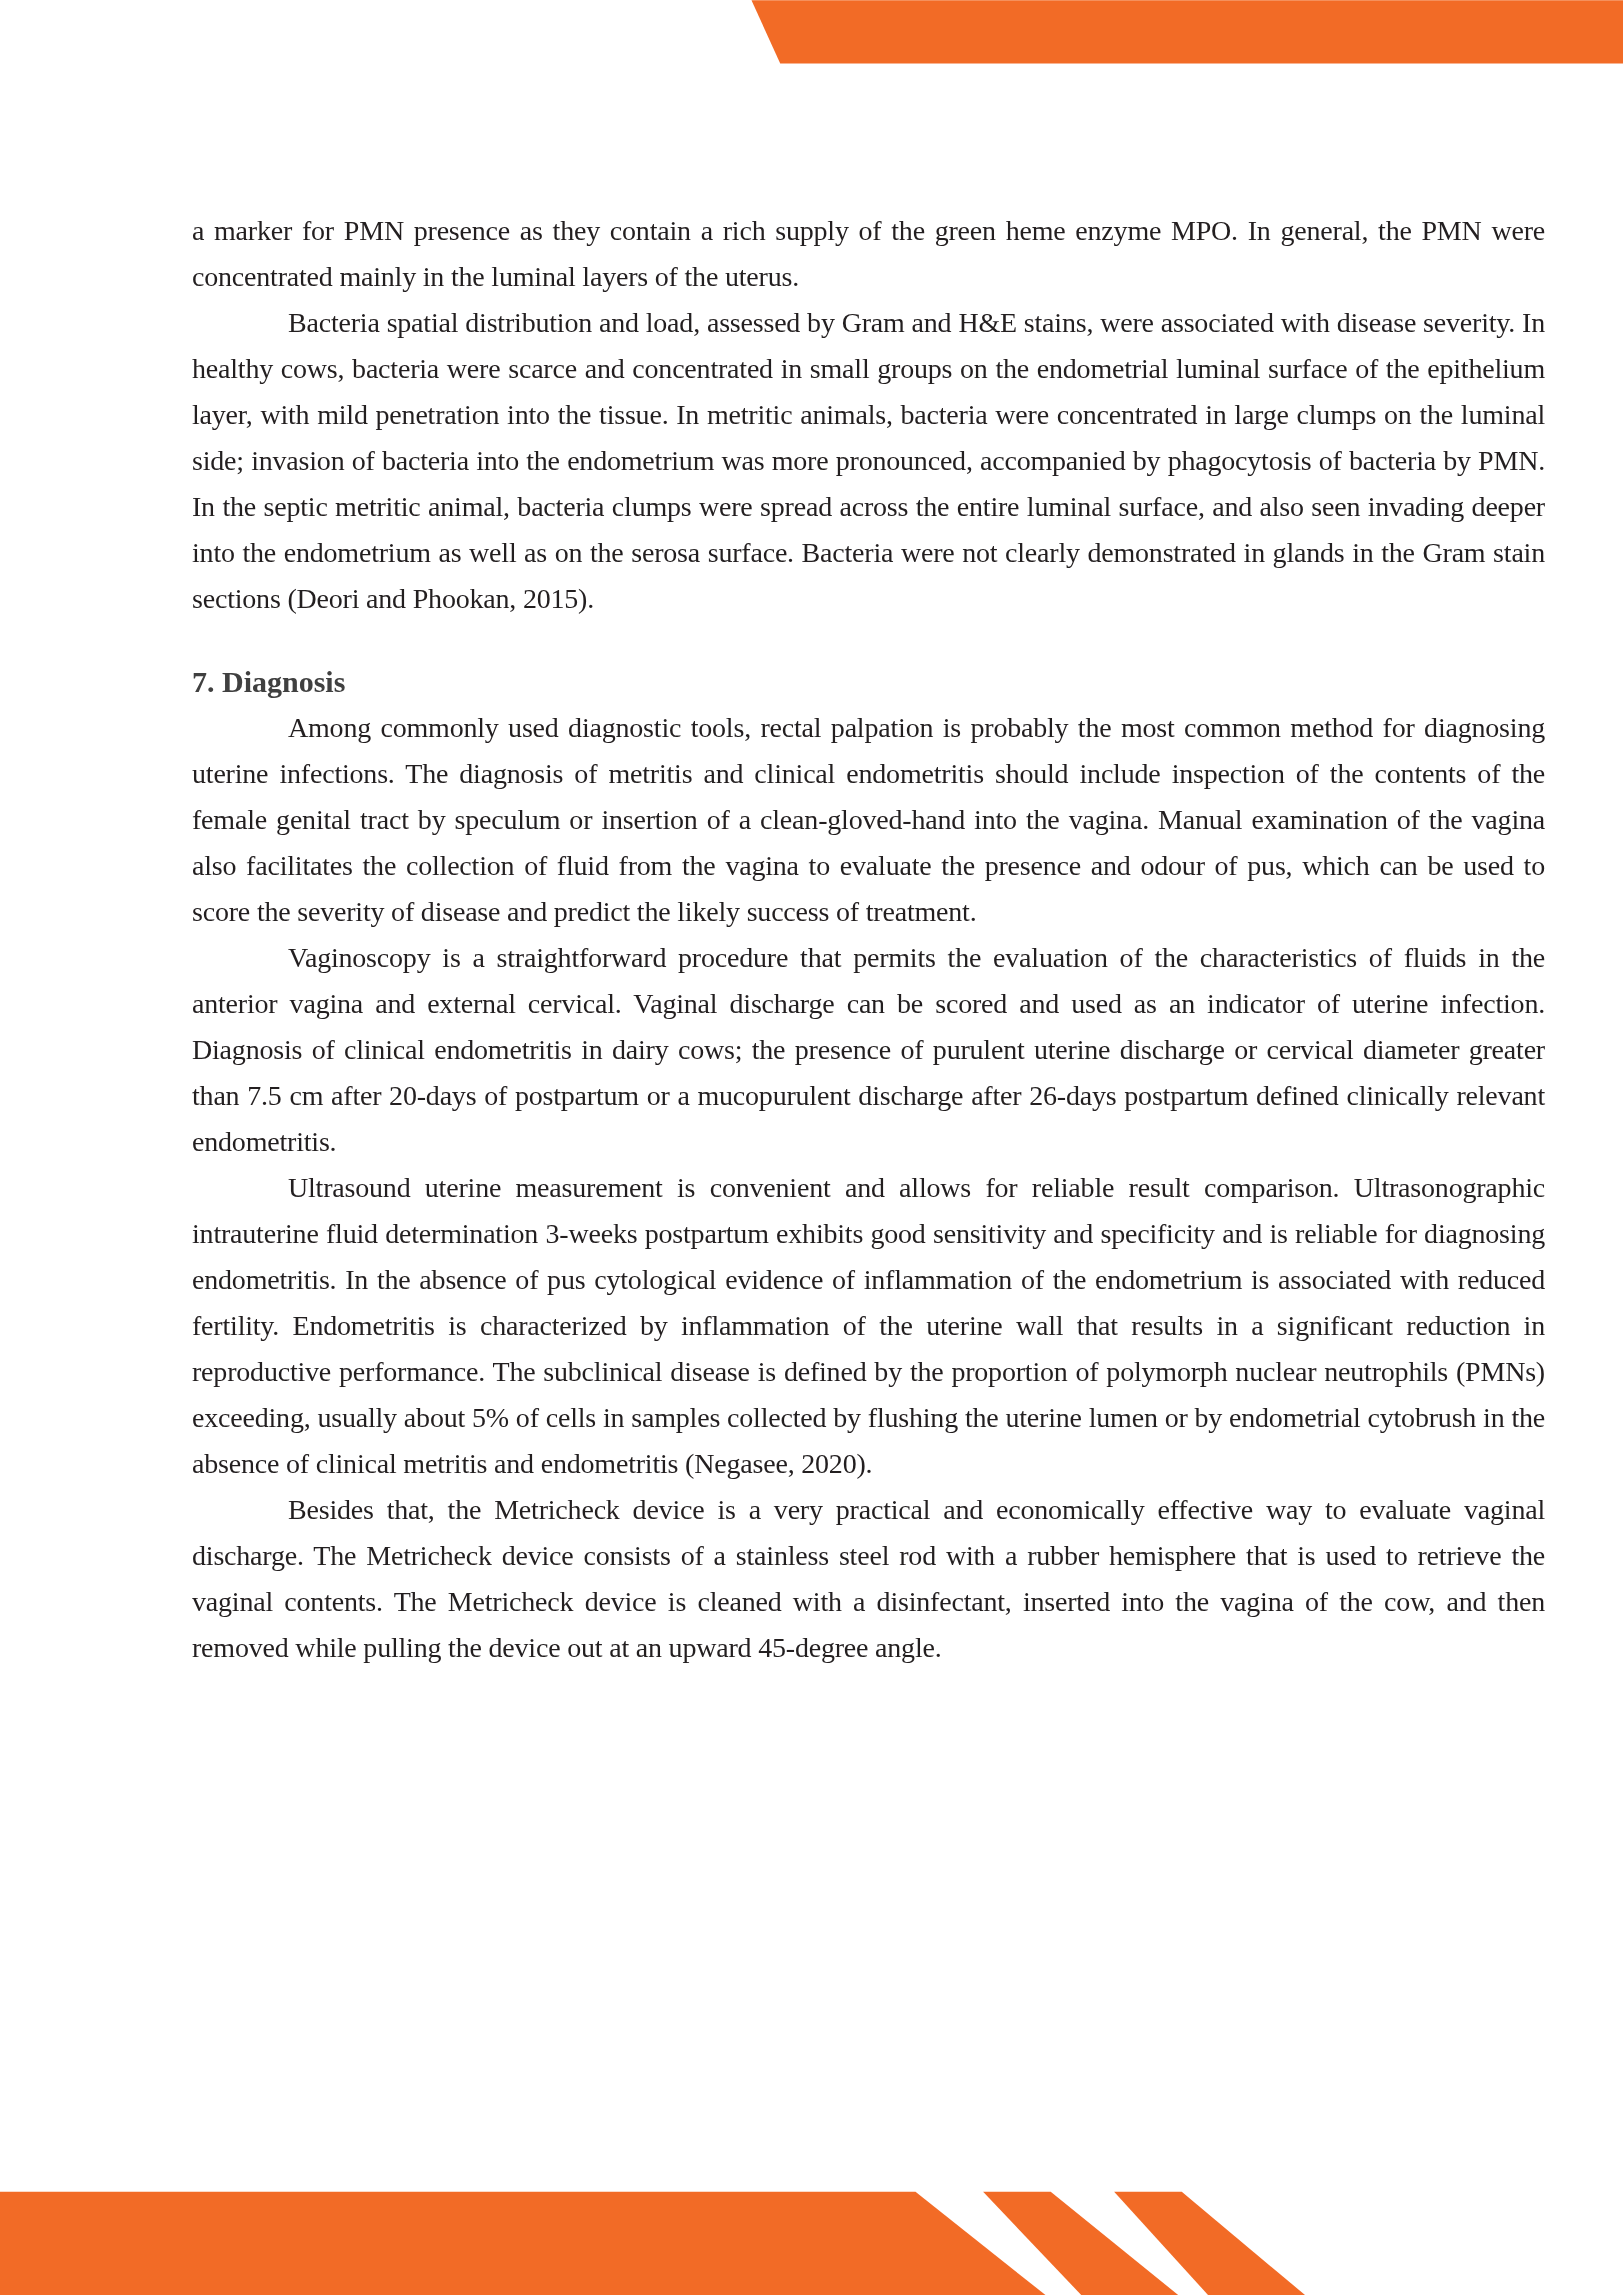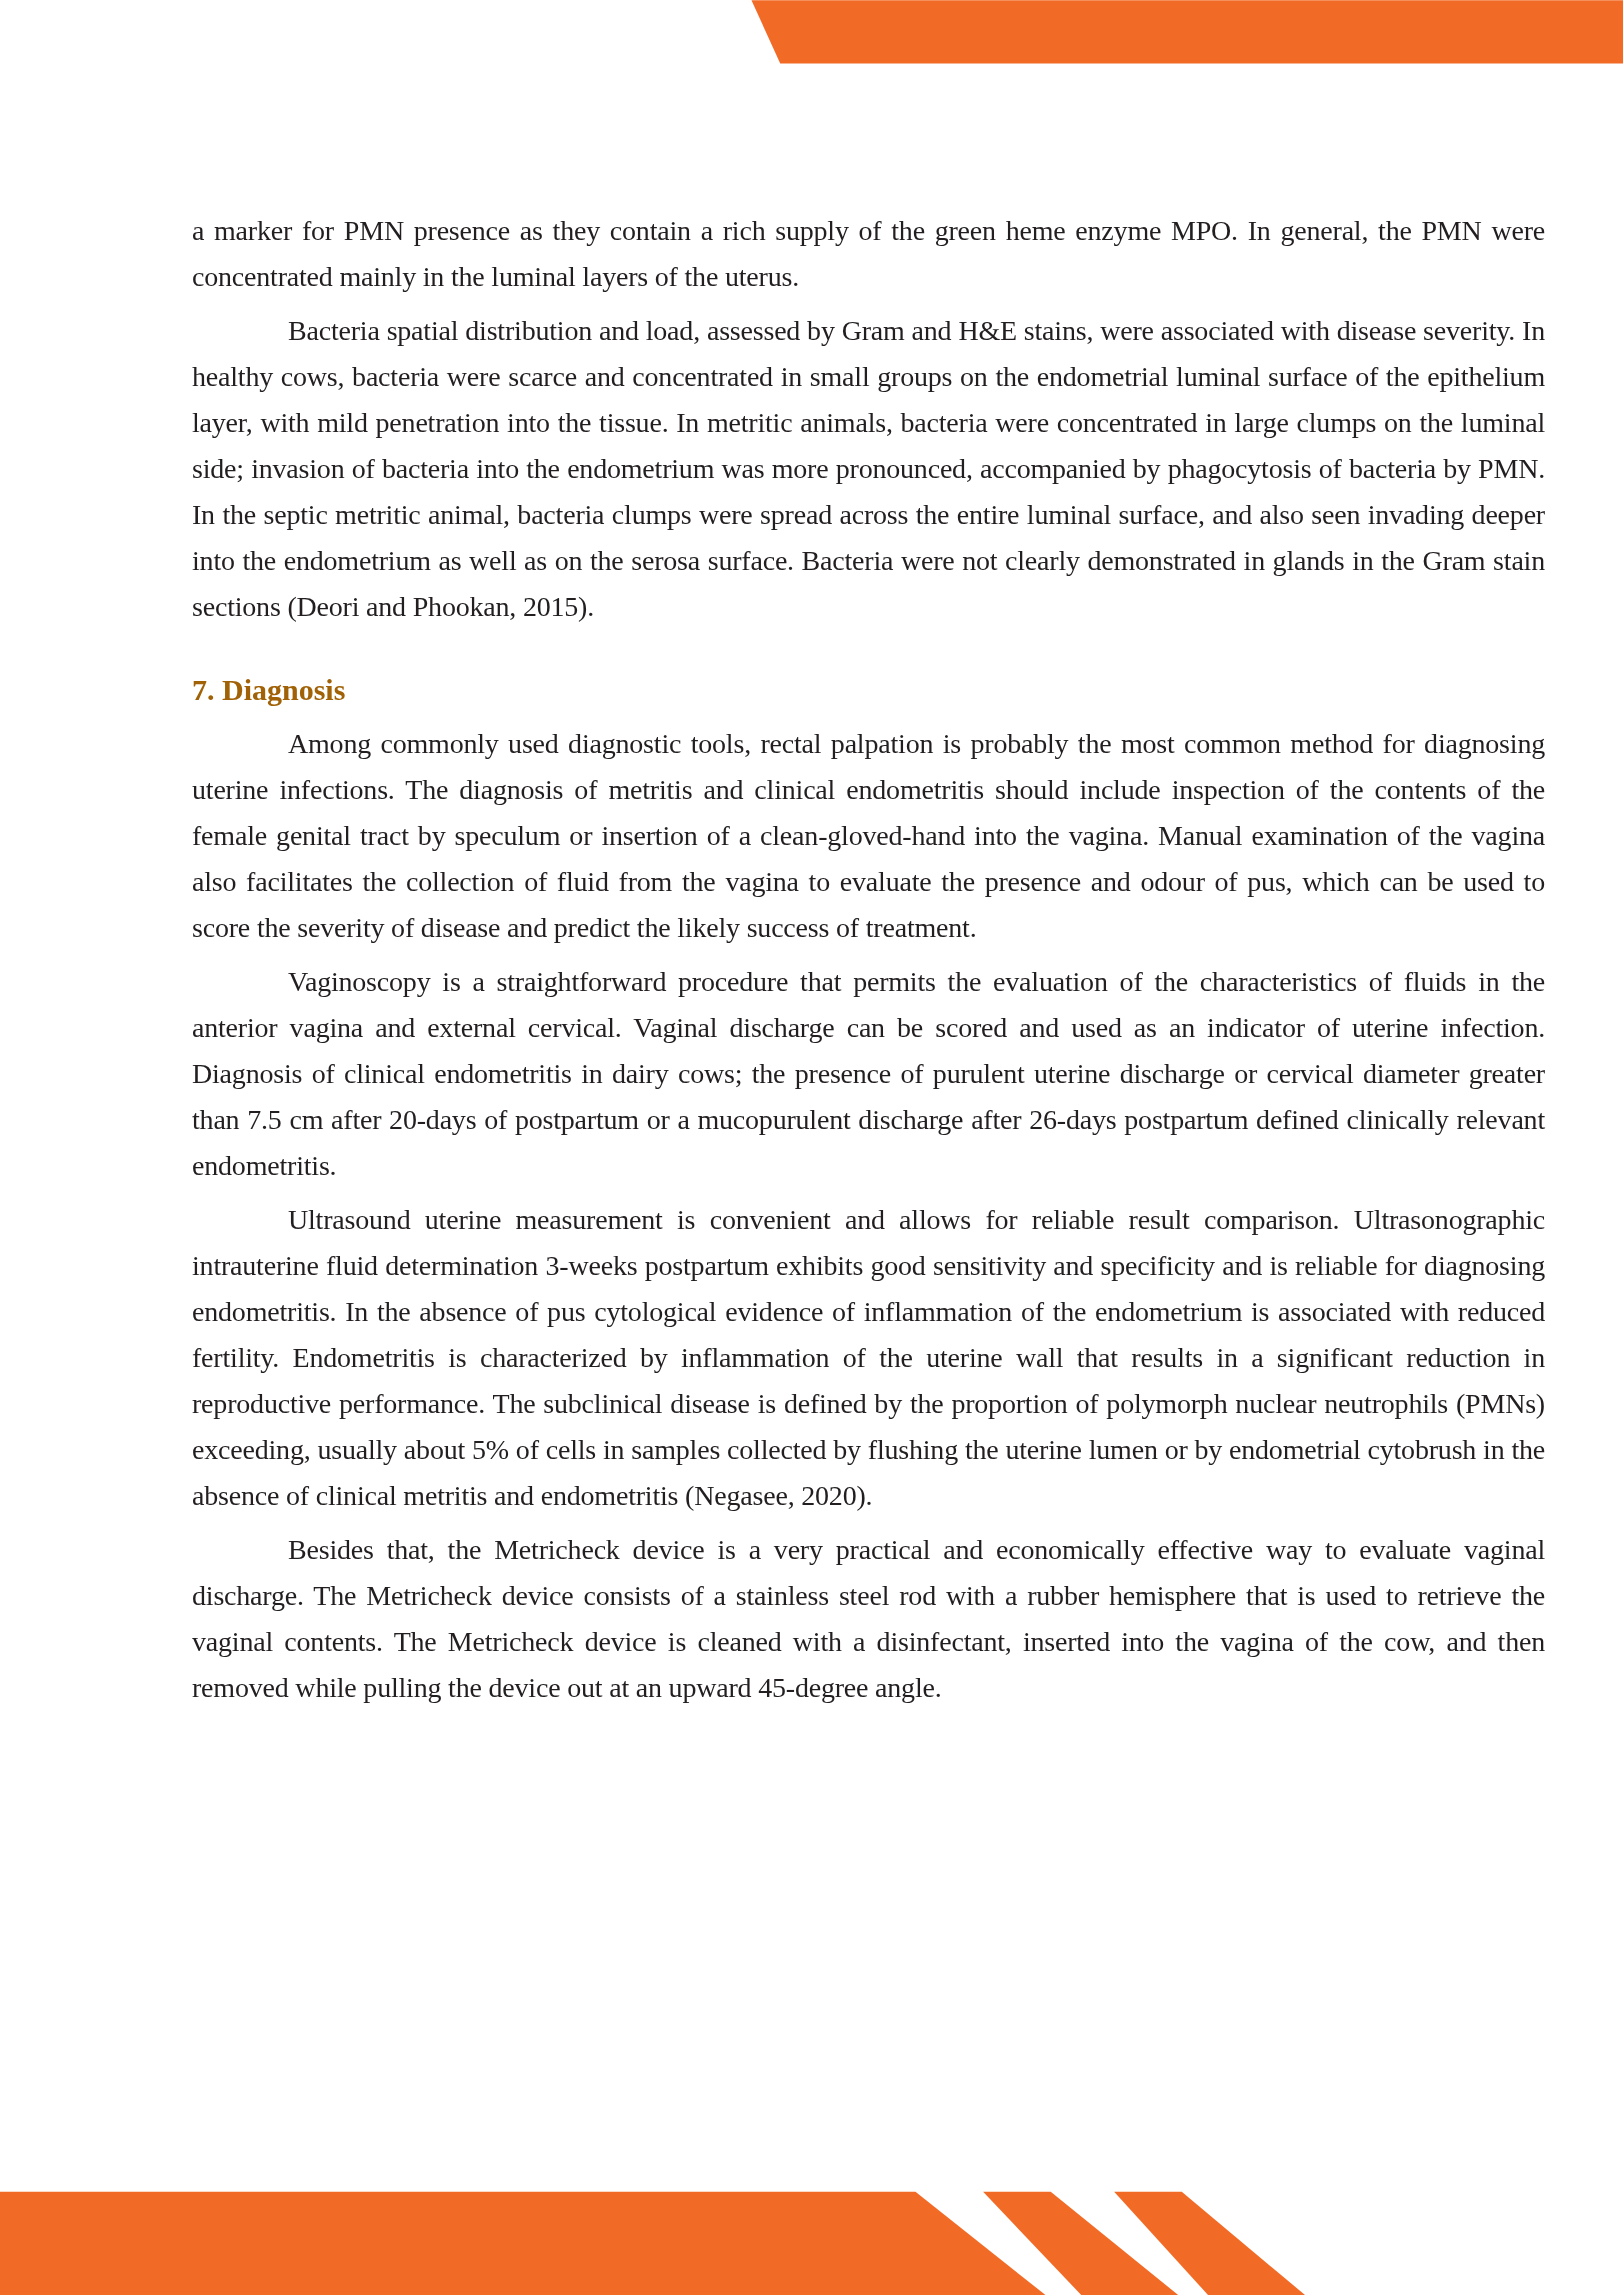--- a/index.html
+++ b/index.html
@@ -18,26 +18,26 @@
       top: 208px;
       width: 1353px;
     }
     .para {
       font-size: 28px;
       line-height: 46px;
       text-align: justify;
       margin: 0;
       letter-spacing: -0.2px;
     }
-    .indent { text-indent: 96px; margin-top: 8px; }
+    .indent { text-indent: 96px; }
     .heading {
       font-family: "Liberation Serif", "DejaVu Serif", serif;
       font-weight: bold;
       font-size: 30px;
-      color: #a16207;
+      color: #404040;
       margin: 37px 0 0 0;
       line-height: 46px;
     }
   </style>
 </head>
 <body>
 
 <svg class="deco" width="1623" height="68" viewBox="0 0 1920 80">
   <polygon points="889,0 1920,0 1920,75 923,75" fill="#f26b26"></polygon>
 </svg>

